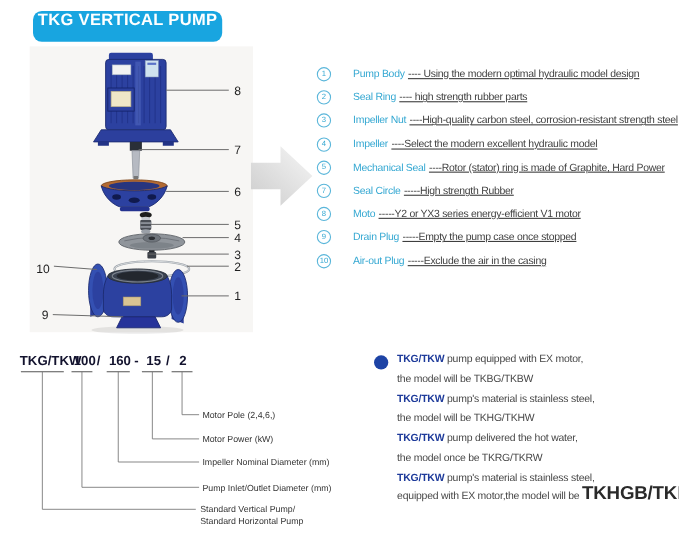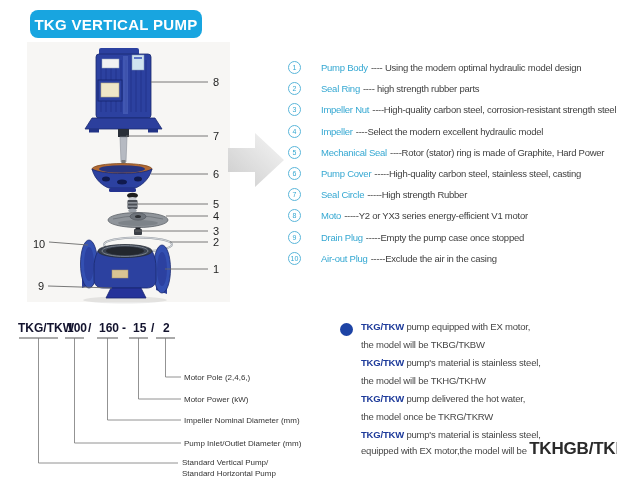--- a/index.html
+++ b/index.html
@@ -1,40 +1,40 @@
 <!DOCTYPE html>
 <html><head>
 <meta charset="utf-8">
 <style>
   html,body{margin:0;padding:0;background:#fff;}
   #page{position:relative;width:617px;height:500px;background:#ffffff;overflow:hidden;
         font-family:"Liberation Sans",sans-serif;}
 
   
   .banner{position:absolute;left:30px;top:10px;width:172px;height:28px;
-          background:#18a5e0;border-radius:8px;display:flex;align-items:center;justify-content:center;}
+          background:#18a5e0;border-radius:8px;display:flex;align-items:flex-start;justify-content:center;}
   .banner span{color:#ffffff;font-weight:bold;font-size:15px;letter-spacing:.3px;}
 
   
   #pump-svg{position:absolute;left:25px;top:42px;}
   .callout-num{font-family:"Liberation Sans",sans-serif;font-size:11px;fill:#1f1f1f;}
   .callout-line{stroke:#6a6a6a;stroke-width:0.9;}
 
   
   #arrow-svg{position:absolute;left:228px;top:130px;}
 
   
   .parts{position:absolute;left:288px;top:57px;width:330px;}
   .part-row{height:21.2px;display:flex;align-items:center;white-space:nowrap;
             font-size:9.5px;letter-spacing:-0.25px;color:#3f3f3f;}
   .circ{flex:0 0 auto;width:11px;height:11px;border:1px solid #5ab6da;border-radius:50%;
         color:#35a8d2;font-size:7px;line-height:11px;text-align:center;margin-right:5px;
         letter-spacing:0;}
   .pname{color:#35a8d2;margin-right:3px;padding-left:15px;}
-  .pdesc{color:#3f3f3f;}
+  .pdesc{color:#3f3f3f;text-decoration:underline;}
 
   
   #model-svg{position:absolute;left:15px;top:315px;}
   .mseg{font-family:"Liberation Sans",sans-serif;font-size:12px;font-weight:bold;fill:#13132e;}
   .mline{stroke:#555;stroke-width:1;}
   .cline{stroke:#777;stroke-width:0.8;fill:none;}
   .mlabel{font-family:"Liberation Sans",sans-serif;font-size:8px;fill:#333;}
 
   
   .notes{position:absolute;left:340px;top:320px;width:272px;}
@@ -188,25 +188,20 @@
         <span class="circ">4</span>
         <span class="pname">Impeller</span>
         <span class="pdesc">----Select the modern excellent hydraulic model</span>
       </div>
       <div class="part-row">
         <span class="circ">5</span>
         <span class="pname">Mechanical Seal</span>
         <span class="pdesc">----Rotor (stator) ring is made of Graphite, Hard Power</span>
       </div>
       <div class="part-row">
-        <span class="circ">6</span>
-        <span class="pname">Pump Cover</span>
-        <span class="pdesc">-----High-quality carbon steel, stainless steel, casting</span>
-      </div>
-      <div class="part-row">
         <span class="circ">7</span>
         <span class="pname">Seal Circle</span>
         <span class="pdesc">-----High strength Rubber</span>
       </div>
       <div class="part-row">
         <span class="circ">8</span>
         <span class="pname">Moto</span>
         <span class="pdesc">-----Y2 or YX3 series energy-efficient V1 motor</span>
       </div>
       <div class="part-row">

